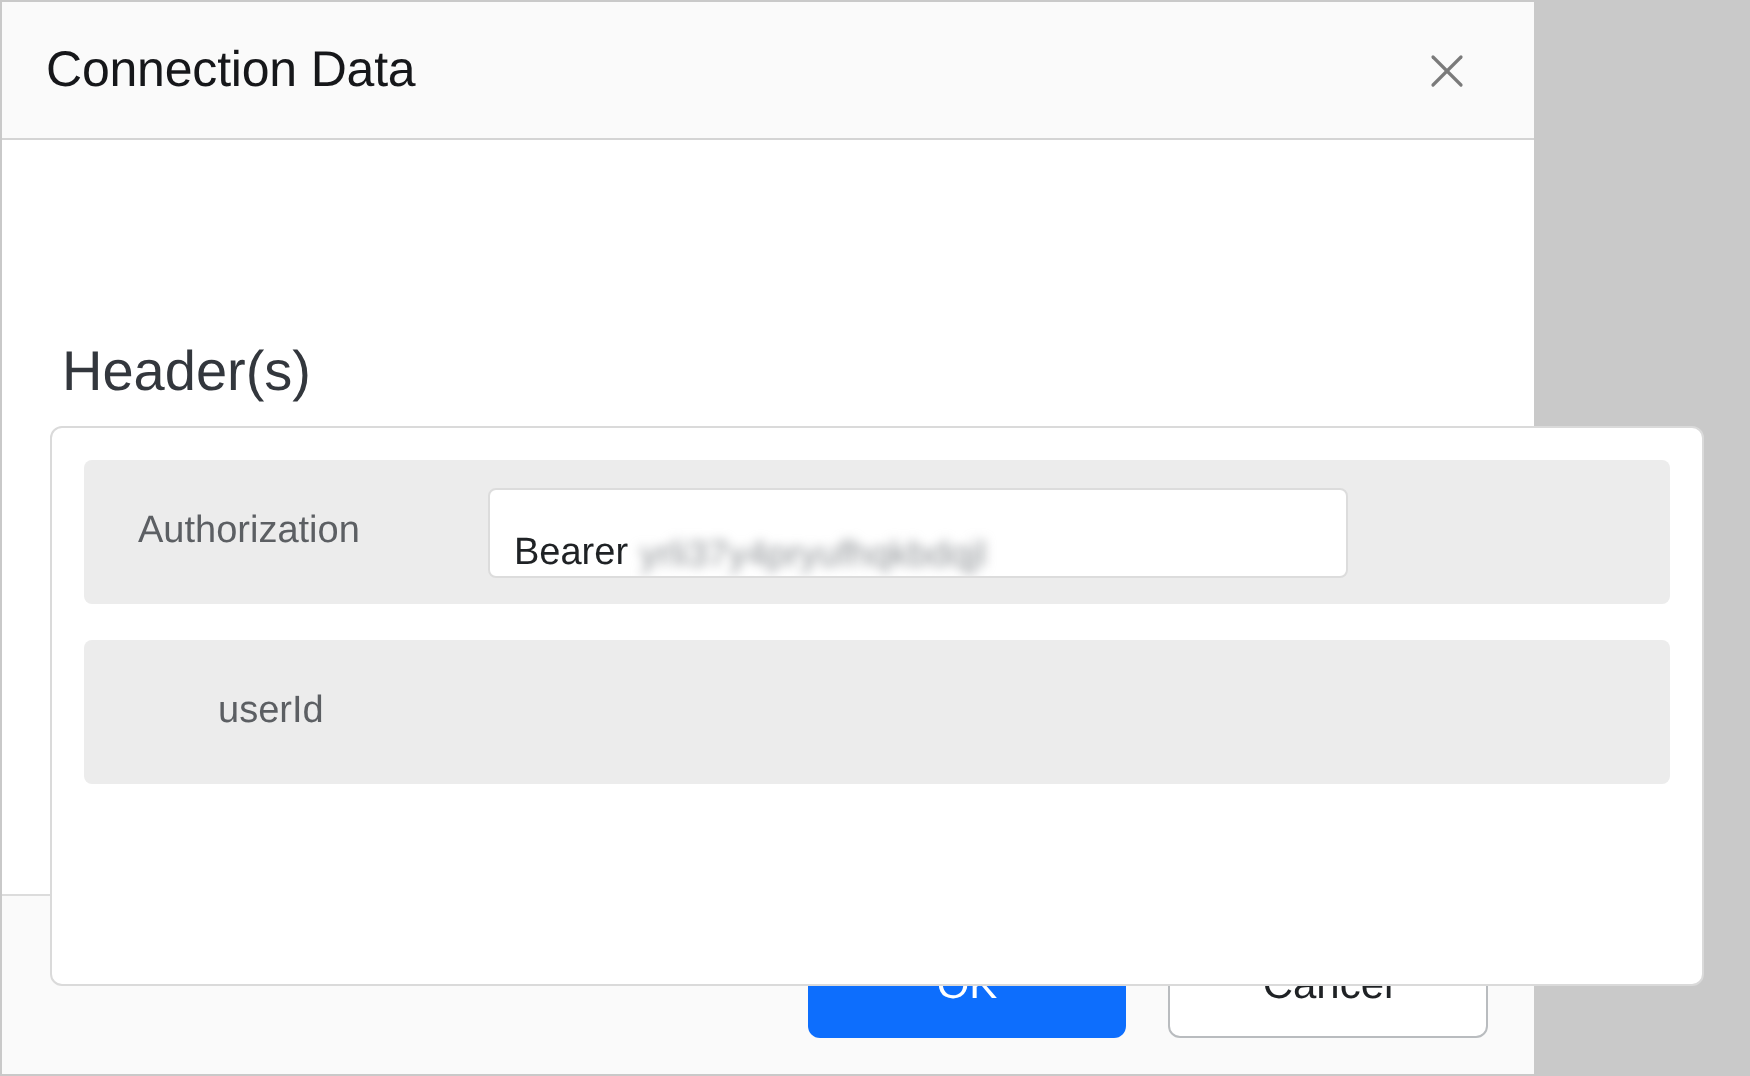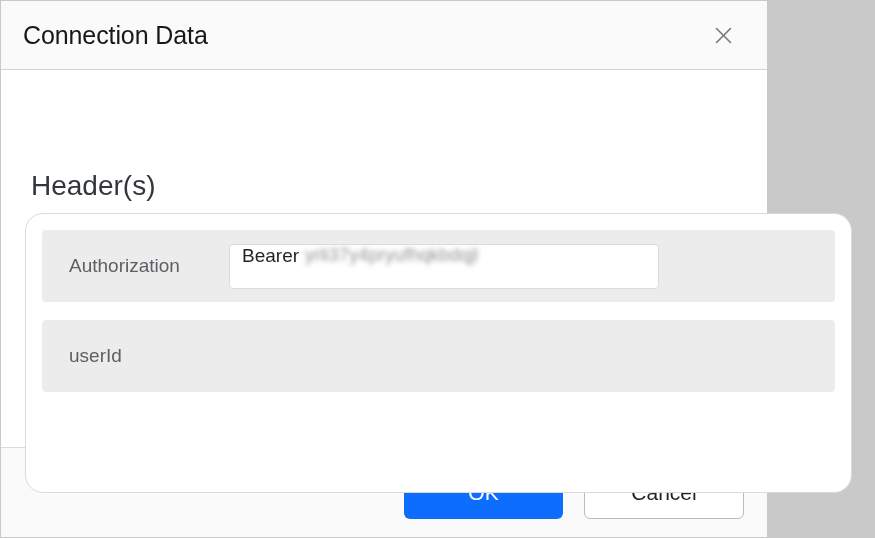--- a/index.html
+++ b/index.html
@@ -82,61 +82,62 @@
   }
 
   .headers-card {
     position: absolute;
     left: 24px;
     top: 143px;
     width: 827px;
     height: 280px;
     box-sizing: border-box;
     border: 1px solid #dadada;
-    border-radius: 18px;
+    border-radius: 6px;
     background: #ffffff;
     padding: 16px;
   }
 
   .header-row {
     position: relative;
     height: 72px;
     background: #ececec;
     border-radius: 4px;
     display: flex;
     align-items: center;
     margin-bottom: 18px;
   }
-  .header-row:last-of-type { margin-bottom: 0; }
+  .header-row:last-of-type { margin-bottom: 0; padding-left: 40px; }
 
   .row-label {
     width: 187px;
     padding-left: 27px;
     box-sizing: border-box;
     font-size: 19px;
     color: #5c5f63;
     white-space: nowrap;
     overflow: hidden;
   }
 
   .row-input {
     width: 430px;
     height: 45px;
     box-sizing: border-box;
     background: #ffffff;
     border: 1px solid #dcdcdc;
     border-radius: 4px;
     display: flex;
-    align-items: flex-start;
+    align-items: flex-end;
     padding: 0 12px;
     font-size: 19px;
     color: #1f2225;
     font-family: "Liberation Sans", sans-serif;
     overflow: hidden;
     white-space: nowrap;
+    margin-left: 15px;
   }
 
   .token-prefix { flex: 0 0 auto; }
   .token-secret {
     flex: 0 0 auto;
     margin-left: 6px;
     color: #8c9094;
     filter: blur(2.6px);
     letter-spacing: 0.2px;
     font-size: 18px;

